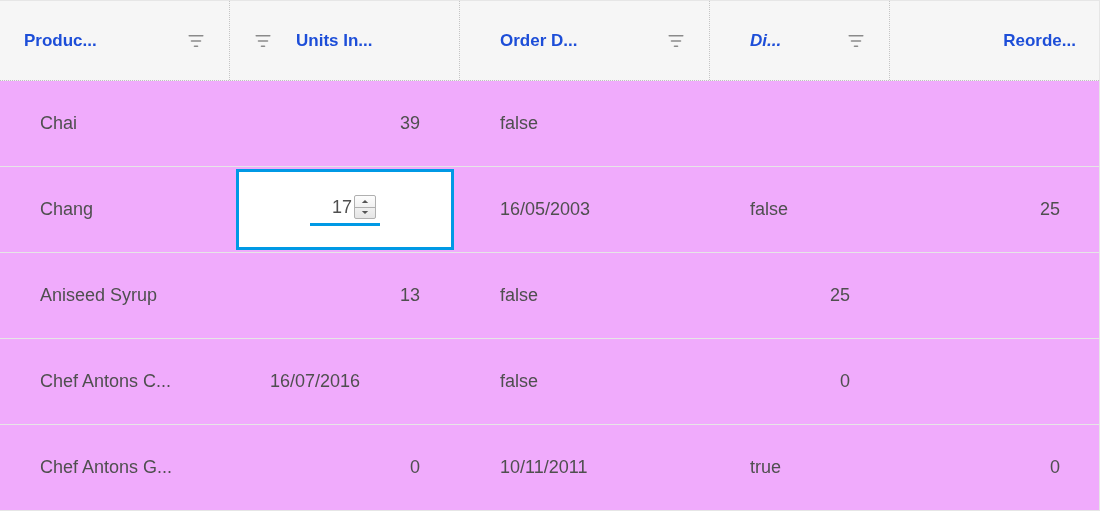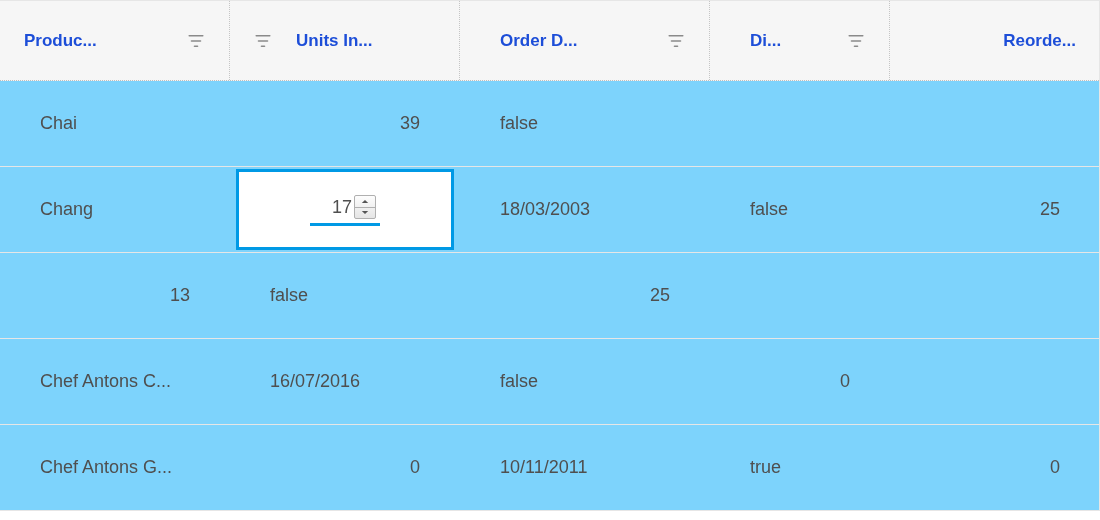--- a/index.html
+++ b/index.html
@@ -48,21 +48,21 @@
     color: #8a8a8a;
     flex-shrink: 0;
   }
   .filter-icon svg { width: 18px; height: 18px; }
   .body-rows { }
   .row {
     display: grid;
     grid-template-columns: 230px 230px 250px 180px 210px;
     height: 86px;
     border-bottom: 1px solid #e6e6e6;
-    background: #7dd3fc;
+    background: #f0abfc;
   }
   .cell {
     display: flex;
     align-items: center;
     padding: 0 40px;
     color: #4f4f4f;
     font-size: 18px;
     white-space: nowrap;
     overflow: hidden;
   }
@@ -145,21 +145,21 @@
     <div class="header-cell">
       <span class="header-label ellip" style="padding-left:16px;">Order D...</span>
       <span class="filter-icon">
         <svg viewBox="0 0 24 24" fill="none">
             <path d="M3 5h18M6 12h12M10 19h4" stroke="currentColor" stroke-width="2.2" stroke-linecap="round"></path>
           </svg>
       </span>
     </div>
 
     <div class="header-cell">
-      <span class="header-label ellip" style="padding-left:16px;">Di...</span>
+      <span class="header-label ellip" style="padding-left:16px;font-style:italic;">Di...</span>
       <span class="filter-icon">
         <svg viewBox="0 0 24 24" fill="none">
             <path d="M3 5h18M6 12h12M10 19h4" stroke="currentColor" stroke-width="2.2" stroke-linecap="round"></path>
           </svg>
       </span>
     </div>
 
     <div class="header-cell right-only">
       <span class="header-label ellip">Reorde...</span>
     </div>
@@ -188,26 +188,27 @@
               </div>
               <div class="spin-half">
                 <svg viewBox="0 0 10 6">
                     <path d="M1 1 L5 5 L9 1 Z" fill="#555"></path>
                   </svg>
               </div>
             </div>
           </div>
         </div>
       </div>
-      <div class="cell date">18/03/2003</div>
+      <div class="cell date">16/05/2003</div>
       <div class="cell disc">false</div>
       <div class="cell num">25</div>
     </div>
 
     <div class="row">
+      <div class="cell product ellip">Aniseed Syrup</div>
       <div class="cell num">13</div>
       <div class="cell disc">false</div>
       <div class="cell num">25</div>
     </div>
 
     <div class="row">
       <div class="cell product ellip">Chef Antons C...</div>
       <div class="cell date">16/07/2016</div>
       <div class="cell disc">false</div>
       <div class="cell num">0</div>

